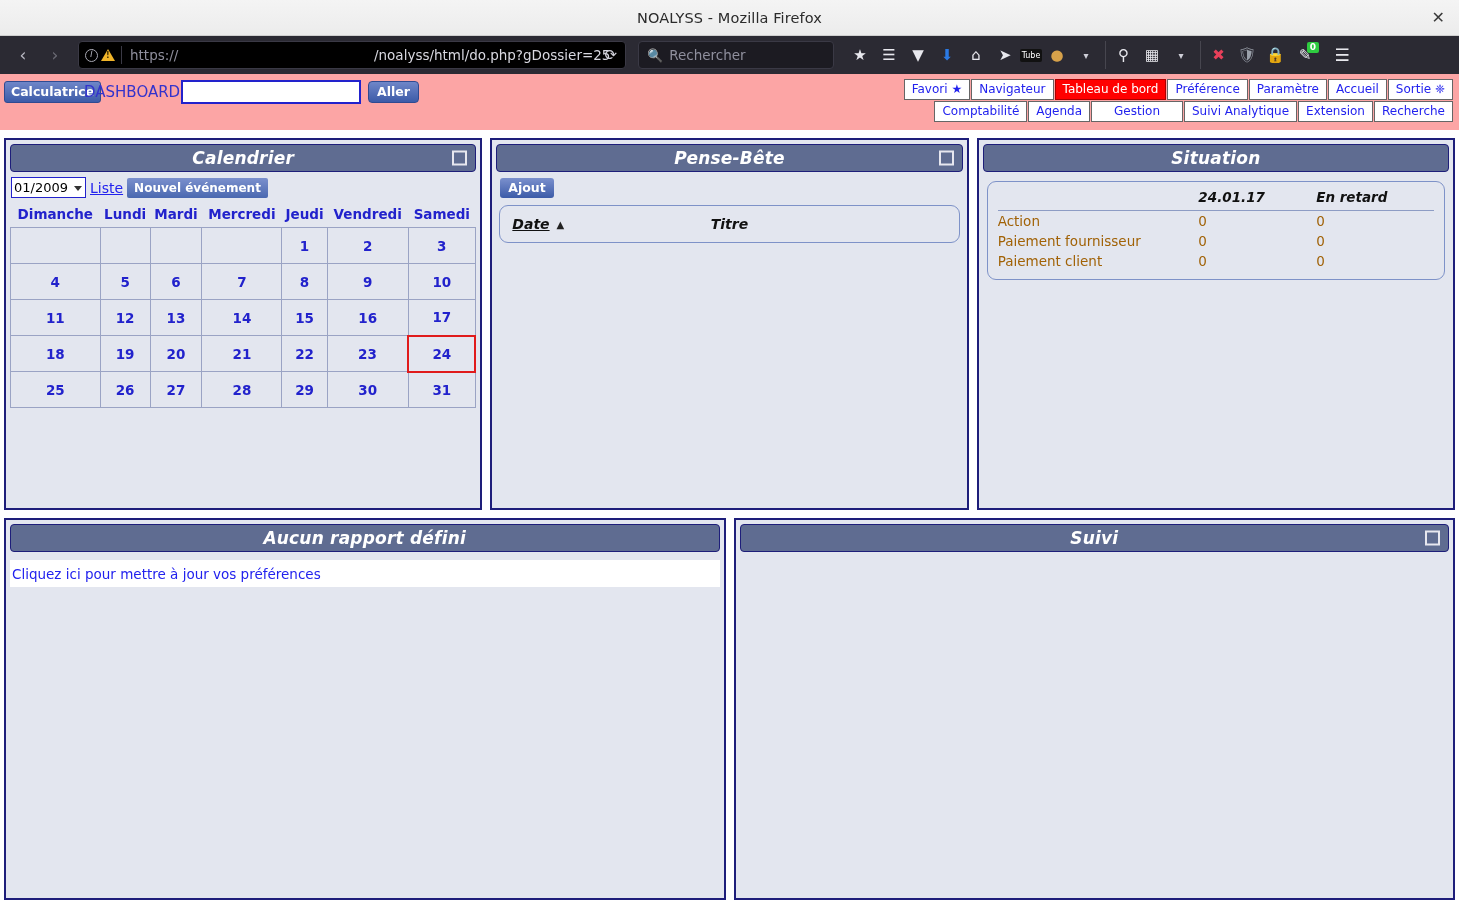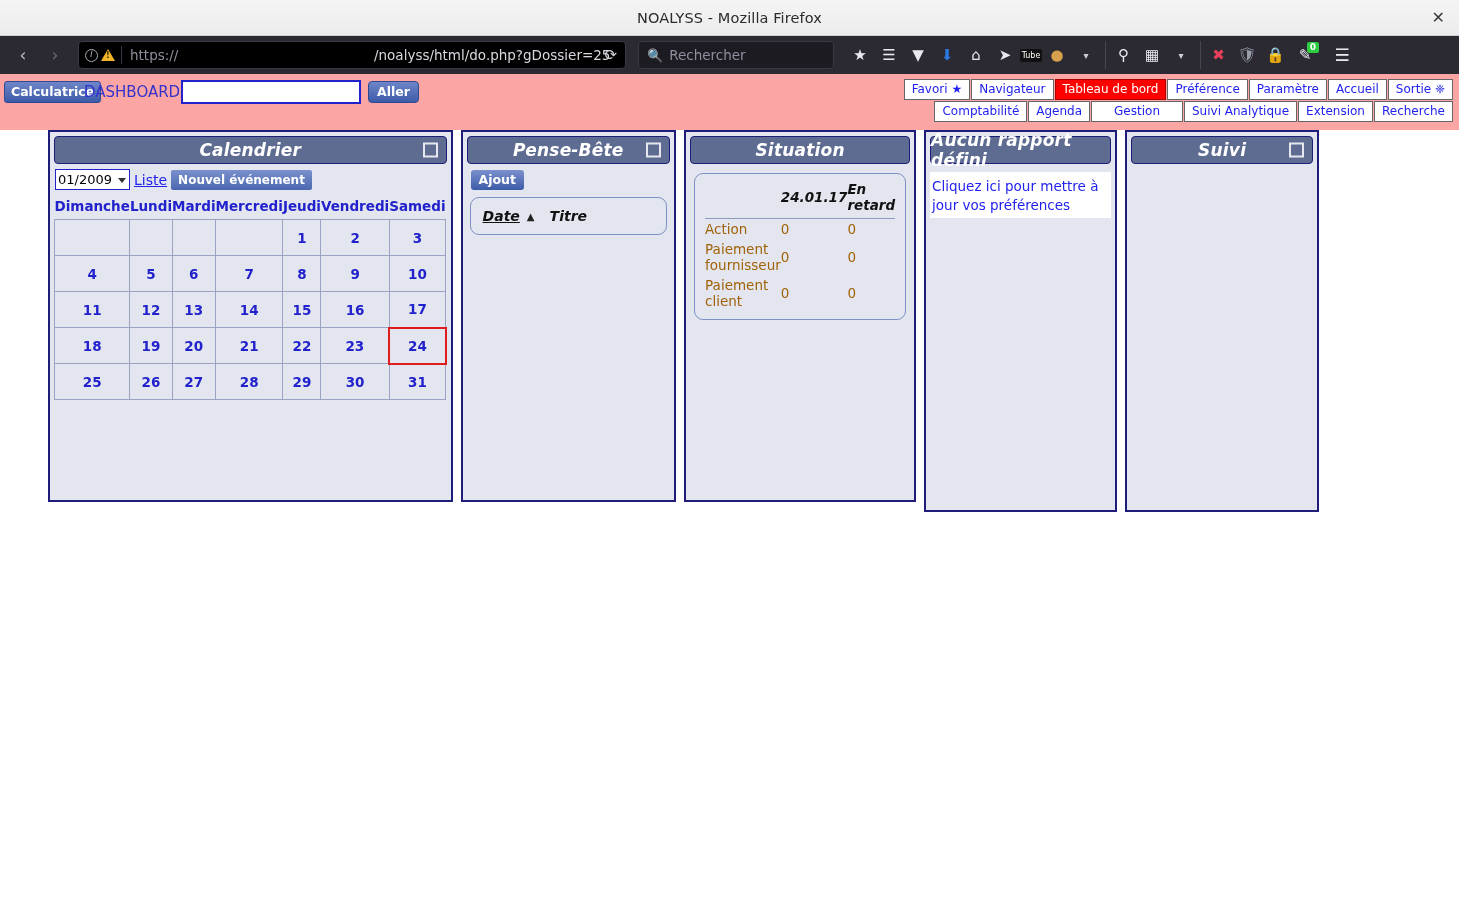--- a/index.html
+++ b/index.html
@@ -127,22 +127,22 @@
   .menurow { display: flex; justify-content: flex-end; gap: 1px; margin-bottom: 1px; }
   .menuitem {
     border: 1px solid #666; background: #fff; color: #2222ee;
     font-size: 12px; padding: 2px 7px; cursor: pointer; line-height: 15px;
     white-space: nowrap;
   }
   .menuitem.active { background: #ff0000; color: #ffffff; border-color: #aa0000; }
 
   
   #grid {
-    padding: 0 4px;
-    display: flex; flex-direction: row; gap: 8px; margin-left: 44px;
+    padding: 8px 4px;
+    display: flex; flex-direction: column; gap: 8px;
   }
   .row { display: flex; gap: 8px; }
   .col { flex: 1 1 0; }
 
   .widget {
     border: 2px solid #1e1e7a;
     background: #e3e6ef;
     padding: 4px;
   }
   .w-head {

